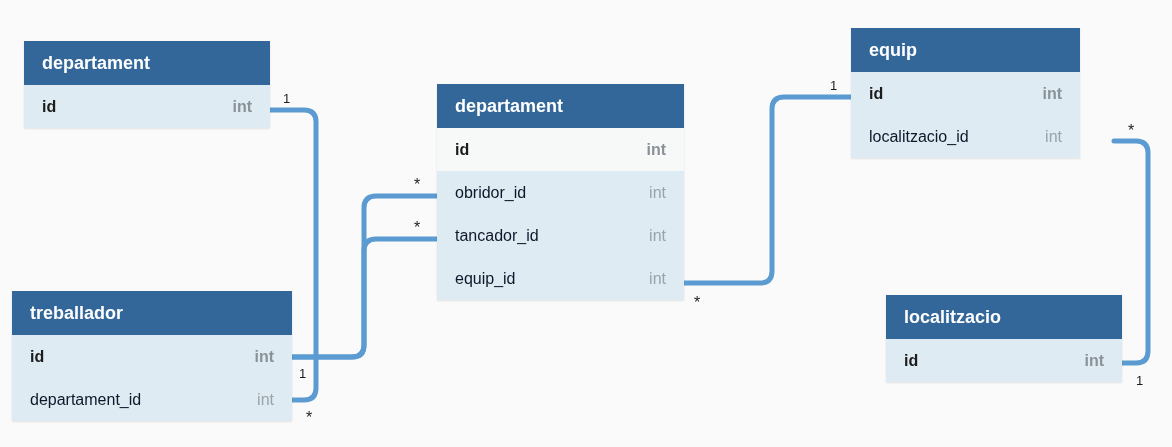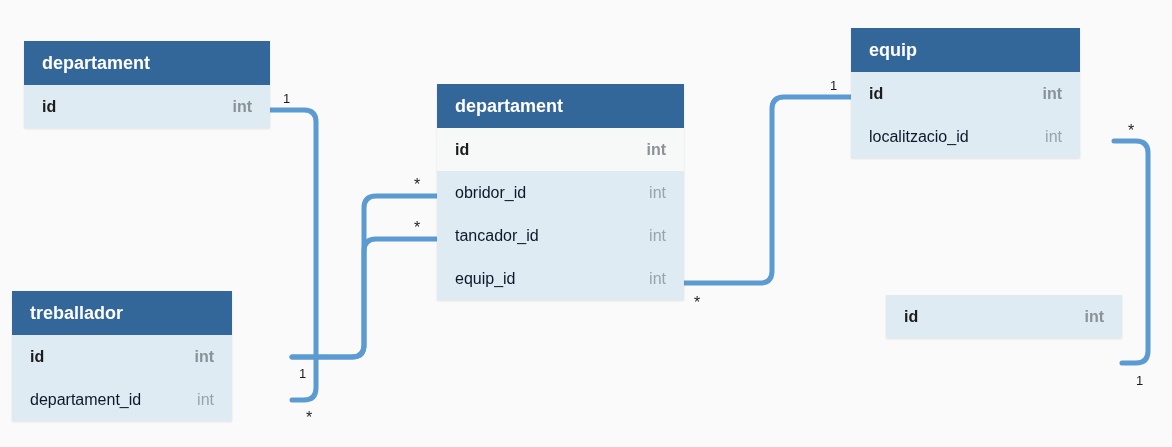--- a/index.html
+++ b/index.html
@@ -95,21 +95,21 @@
       <path d="M 684 283 L 760 283 Q 772 283 772 271 L 772 109 Q 772 97 784 97 L 851 97" fill="none" stroke="#5b9bd1" stroke-width="5" stroke-linecap="round" stroke-linejoin="round"></path>
       <path d="M 1114 141 L 1136 141 Q 1148 141 1148 153 L 1148 351 Q 1148 363 1136 363 L 1122 363" fill="none" stroke="#5b9bd1" stroke-width="5" stroke-linecap="round" stroke-linejoin="round"></path>
     </svg>
 <div class="entity" style="left: 24px; top: 41px; width: 246px;">
       <div class="entity-header">departament</div>
       <div class="attr-row pk">
         <span class="attr-name">id</span>
         <span class="attr-type">int</span>
       </div>
     </div>
-    <div class="entity" style="left: 12px; top: 291px; width: 220px;">
+    <div class="entity" style="left: 12px; top: 291px; width: 280px;">
       <div class="entity-header">treballador</div>
       <div class="attr-row pk">
         <span class="attr-name">id</span>
         <span class="attr-type">int</span>
       </div>
       <div class="attr-row">
         <span class="attr-name">departament_id</span>
         <span class="attr-type">int</span>
       </div>
     </div>
@@ -137,20 +137,21 @@
       <div class="attr-row pk">
         <span class="attr-name">id</span>
         <span class="attr-type">int</span>
       </div>
       <div class="attr-row">
         <span class="attr-name">localitzacio_id</span>
         <span class="attr-type">int</span>
       </div>
     </div>
     <div class="entity" style="left: 886px; top: 295px; width: 236px;">
+      <div class="entity-header">localitzacio</div>
       <div class="attr-row pk">
         <span class="attr-name">id</span>
         <span class="attr-type">int</span>
       </div>
     </div>
     <div class="card-label" style="left: 283px; top: 92px;">1</div>
     <div class="card-label star" style="left: 306px; top: 410px;">*</div>
     <div class="card-label" style="left: 299px; top: 367px;">1</div>
     <div class="card-label star" style="left: 414px; top: 177px;">*</div>
     <div class="card-label star" style="left: 414px; top: 220px;">*</div>

